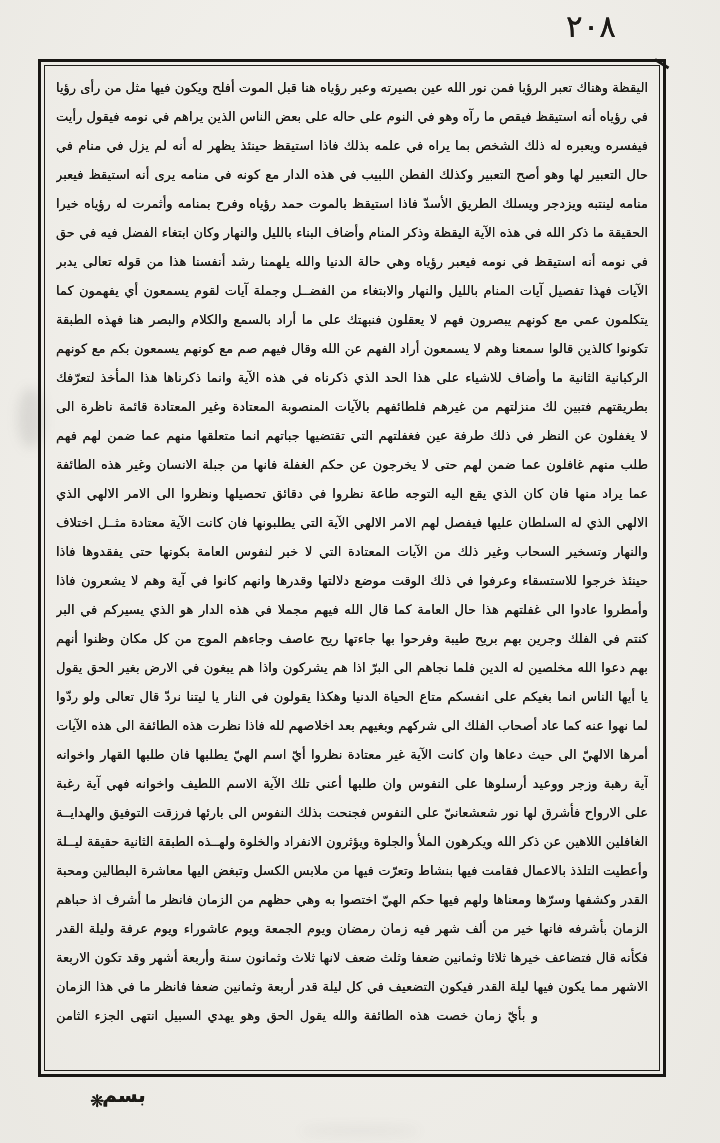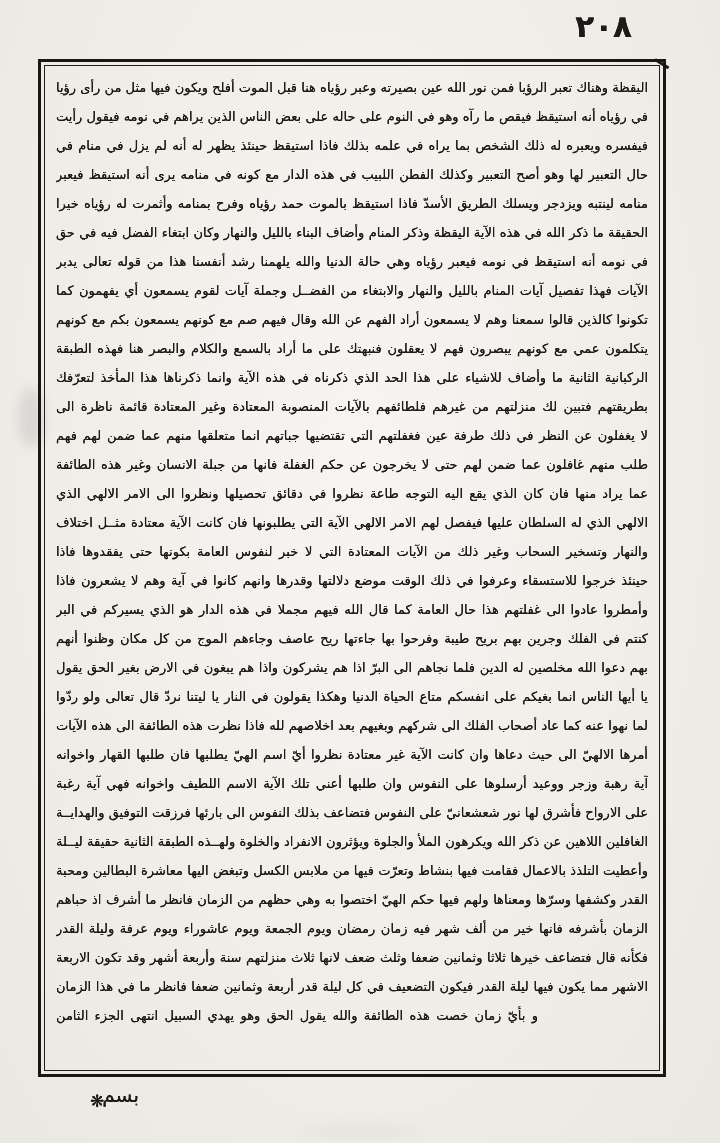--- a/index.html
+++ b/index.html
@@ -19,22 +19,22 @@
       radial-gradient(ellipse at 50% 40%, rgba(255,255,255,0.35), rgba(0,0,0,0.03) 95%),
       var(--paper);
   }
   .stain{
     position:absolute;border-radius:50%;
     background:rgba(90,90,90,0.14);filter:blur(6px);
   }
   .stain.s1{left:18px;top:388px;width:26px;height:60px;}
   .stain.s2{left:300px;top:1126px;width:120px;height:10px;opacity:.5;}
   .page-number{
-    position:absolute;top:8px;right:88px;
-    font-size:31px;font-weight:bold;color:var(--ink);
+    position:absolute;top:8px;right:104px;
+    font-size:31px;font-weight:normal;color:var(--ink);
     letter-spacing:2px;
     text-shadow:0 0 .6px currentColor;
   }
   .frame{
     position:absolute;left:38px;top:59px;width:628px;height:1018px;
     border:3.5px solid #191714;box-sizing:border-box;
     background:transparent;
   }
   
   .frame::after{
@@ -60,21 +60,21 @@
     text-align:justify;text-align-last:justify;
     overflow:hidden;white-space:normal;
   }
   .line.last{
     text-align-last:right;
     padding-right:110px;
   }
   .catchword{
     position:absolute;left:90px;top:1083px;
     direction:rtl;color:var(--ink);
-    font-size:20px;font-weight:normal;
+    font-size:20px;font-weight:bold;
     text-shadow:0 0 .6px currentColor;
   }
   .catchword .cw-mark{
     display:inline-block;
     font-size:17px;
     transform:translateY(5px);
     margin-right:-2px;
   }
 </style>
 </head>
@@ -91,43 +91,43 @@
     <div class="frame-inner">
       <div class="body-text" id="lines-container">
           <div class="line">اليقظة وهناك تعبر الرؤيا فمن نور الله عين بصيرته وعبر رؤياه هنا قبل الموت أفلح ويكون فيها مثل من رأى رؤيا ثم رأى</div>
           <div class="line">في رؤياه أنه استيقظ فيقص ما رآه وهو في النوم على حاله على بعض الناس الذين يراهم في نومه فيقول رأيت كذا وكذا</div>
           <div class="line">فيفسره ويعبره له ذلك الشخص بما يراه في علمه بذلك فاذا استيقظ حينئذ يظهر له أنه لم يزل في منام في حال الرؤيا وفي</div>
           <div class="line">حال التعبير لها وهو أصح التعبير وكذلك الفطن اللبيب في هذه الدار مع كونه في منامه يرى أنه استيقظ فيعبر رؤياه في</div>
           <div class="line">منامه لينتبه ويزدجر ويسلك الطريق الأسدّ فاذا استيقظ بالموت حمد رؤياه وفرح بمنامه وأثمرت له رؤياه خيرا فلهذه</div>
           <div class="line">الحقيقة ما ذكر الله في هذه الآية اليقظة وذكر المنام وأضاف البناء بالليل والنهار وكان ابتغاء الفضل فيه في حق من رأى</div>
           <div class="line">في نومه أنه استيقظ في نومه فيعبر رؤياه وهي حالة الدنيا والله يلهمنا رشد أنفسنا هذا من قوله تعالى يدبر الامر يفصل</div>
           <div class="line">الآيات  فهذا تفصيل آيات المنام بالليل والنهار والابتغاء من الفضــل وجملة آيات لقوم يسمعون أي يفهمون كما قال ولا</div>
+          <div class="line">يتكلمون عمي مع كونهم يبصرون فهم لا يعقلون  فنبهتك على ما أراد بالسمع والكلام والبصر هنا  فهذه الطبقة</div>
           <div class="line">تكونوا كالذين قالوا سمعنا وهم لا يسمعون أراد الفهم عن الله وقال فيهم صم مع كونهم يسمعون بكم مع كونهم</div>
-          <div class="line">يتكلمون عمي مع كونهم يبصرون فهم لا يعقلون  فنبهتك على ما أراد بالسمع والكلام والبصر هنا  فهذه الطبقة</div>
           <div class="line">الركبانية الثانية ما وأضاف للاشياء على هذا الحد الذي ذكرناه في هذه الآية وانما ذكرناها هذا المأخذ لتعرّفك</div>
           <div class="line">بطريقتهم فتبين لك منزلتهم من غيرهم فلطائفهم بالآيات المنصوبة المعتادة وغير المعتادة قائمة ناظرة الى نفوس العالم</div>
           <div class="line">لا يغفلون عن النظر في ذلك طرفة عين فغفلتهم التي تقتضيها جباتهم انما متعلقها منهم عما ضمن لهم فهم متيقظون فيما</div>
           <div class="line">طلب منهم غافلون عما ضمن لهم حتى لا يخرجون عن حكم الغفلة فانها من جبلة الانسان وغير هذه الطائفة صرفتها الغفلة</div>
           <div class="line">عما يراد منها فان كان الذي يقع اليه التوجه طاعة نظروا في دقائق تحصيلها ونظروا الى الامر الالهي الذي يناسبها والاسم</div>
           <div class="line">الالهي الذي له السلطان عليها فيفصل لهم الامر الالهي الآية التي يطلبونها فان كانت الآية معتادة مثــل اختلاف الليــل</div>
           <div class="line">والنهار وتسخير السحاب وغير ذلك من الآيات المعتادة التي لا خبر لنفوس العامة بكونها حتى يفقدوها فاذا فقــدوها</div>
           <div class="line">حينئذ خرجوا للاستسقاء وعرفوا في ذلك الوقت موضع دلالتها وقدرها وانهم كانوا في آية وهم لا يشعرون فاذا جاءتهم</div>
           <div class="line">وأمطروا عادوا الى غفلتهم هذا حال العامة كما قال الله فيهم مجملا في هذه الدار  هو الذي يسيركم في البر والبحر حتى اذا</div>
           <div class="line">كنتم في الفلك وجرين بهم بريح طيبة وفرحوا بها جاءتها ريح عاصف وجاءهم الموج من كل مكان وظنوا أنهم أحيط</div>
           <div class="line">بهم دعوا الله مخلصين له الدين فلما نجاهم الى البرّ اذا هم يشركون  واذا هم يبغون في الارض بغير الحق  يقول الله لهم</div>
           <div class="line">يا أيها الناس انما بغيكم على انفسكم متاع الحياة الدنيا  وهكذا يقولون في النار يا ليتنا نردّ  قال تعالى  ولو ردّوا لعادوا</div>
           <div class="line">لما نهوا عنه كما عاد أصحاب الفلك الى شركهم وبغيهم بعد اخلاصهم لله فاذا نظرت هذه الطائفة الى هذه الآيات أرسلوها مع</div>
           <div class="line">أمرها الالهيّ الى حيث دعاها وان كانت الآية غير معتادة نظروا أيّ اسم الهيّ يطلبها فان طلبها القهار واخوانه فهي</div>
           <div class="line">آية رهبة وزجر ووعيد أرسلوها على النفوس وان طلبها أعني تلك الآية الاسم اللطيف واخوانه فهي آية رغبة أرسلوها</div>
-          <div class="line">على الارواح فأشرق لها نور شعشعانيّ على النفوس فتضاعف بذلك النفوس الى بارئها فرزقت التوفيق والهدايــة</div>
+          <div class="line">على الارواح فأشرق لها نور شعشعانيّ على النفوس فجنحت بذلك النفوس الى بارئها فرزقت التوفيق والهدايــة</div>
           <div class="line">الغافلين اللاهين عن ذكر الله ويكرهون الملأ والجلوة ويؤثرون الانفراد والخلوة ولهــذه الطبقة الثانية حقيقة ليــلة</div>
           <div class="line">وأعطيت التلذذ بالاعمال فقامت فيها بنشاط وتعرّت فيها من ملابس الكسل وتبغض اليها معاشرة البطالين ومحبة</div>
           <div class="line">القدر وكشفها وسرّها ومعناها ولهم فيها حكم الهيّ اختصوا به وهي حظهم من الزمان فانظر ما أشرف اذ حباهم الله من</div>
           <div class="line">الزمان بأشرفه فانها خير من ألف شهر فيه زمان رمضان  ويوم الجمعة  ويوم عاشوراء  ويوم عرفة  وليلة القدر</div>
-          <div class="line">فكأنه قال فتضاعف خيرها ثلاثا وثمانين ضعفا وثلث ضعف لانها ثلاث منزلتهم سنة وأربعة أشهر وقد تكون الاربعة</div>
+          <div class="line">فكأنه قال فتضاعف خيرها ثلاثا وثمانين ضعفا وثلث ضعف لانها ثلاث وثمانون سنة وأربعة أشهر وقد تكون الاربعة</div>
           <div class="line">الاشهر مما يكون فيها ليلة القدر فيكون التضعيف في كل ليلة قدر أربعة وثمانين ضعفا فانظر ما في هذا الزمان من الخير</div>
           <div class="line last">و بأيّ زمان خصت هذه الطائفة والله يقول الحق وهو يهدي السبيل انتهى الجزء الثامن عشر والحمد لله</div>
         </div>
     </div>
   </div>
 
   <div class="catchword">
     <span>بسم</span><span class="cw-mark">❋</span>
   </div>
 

